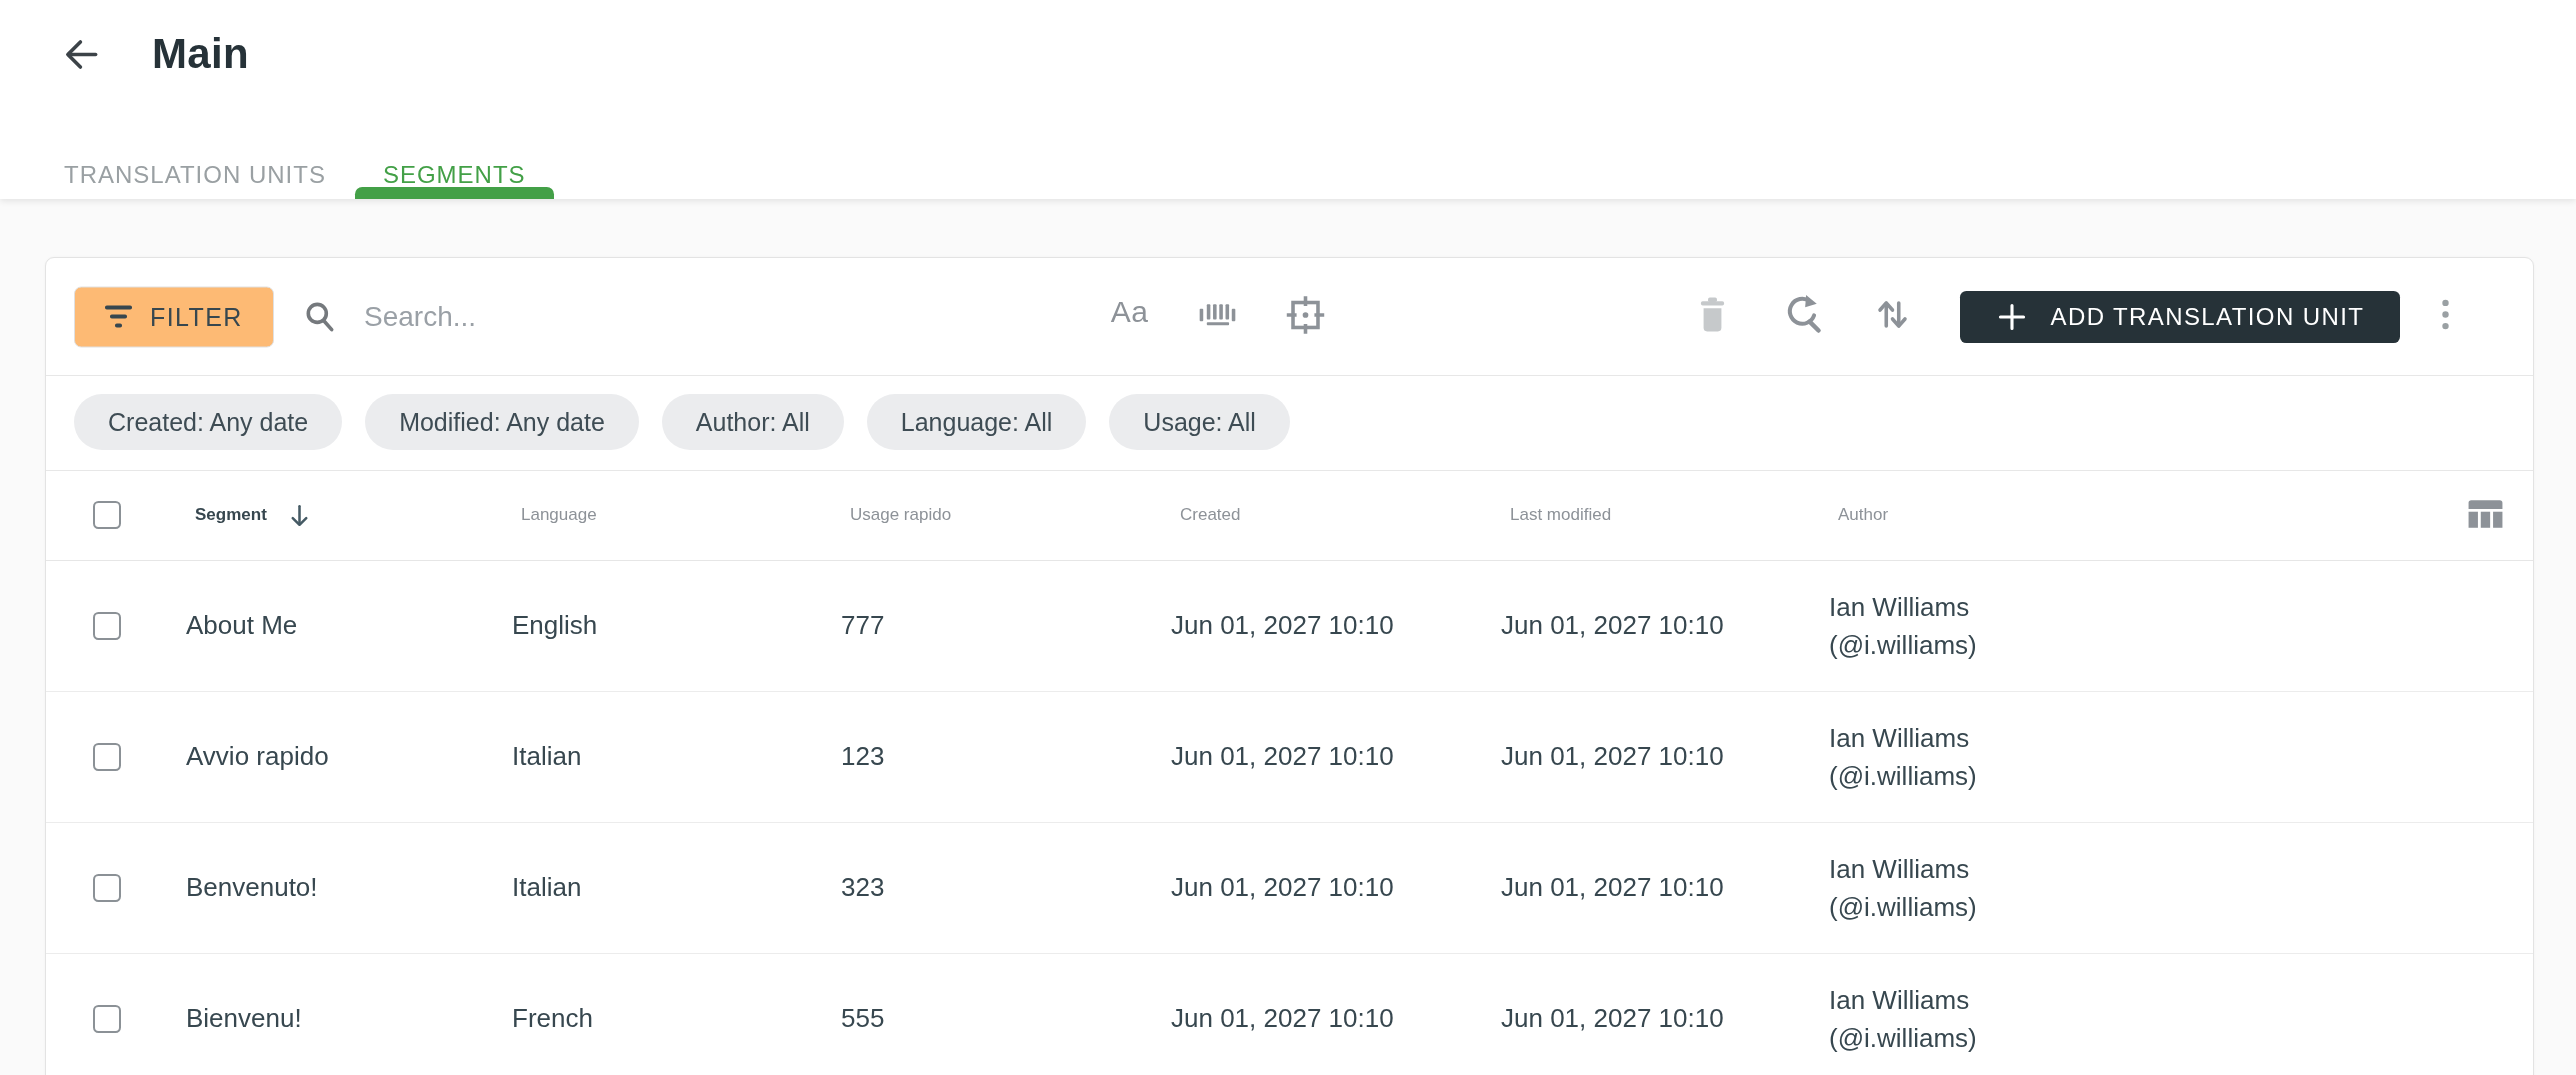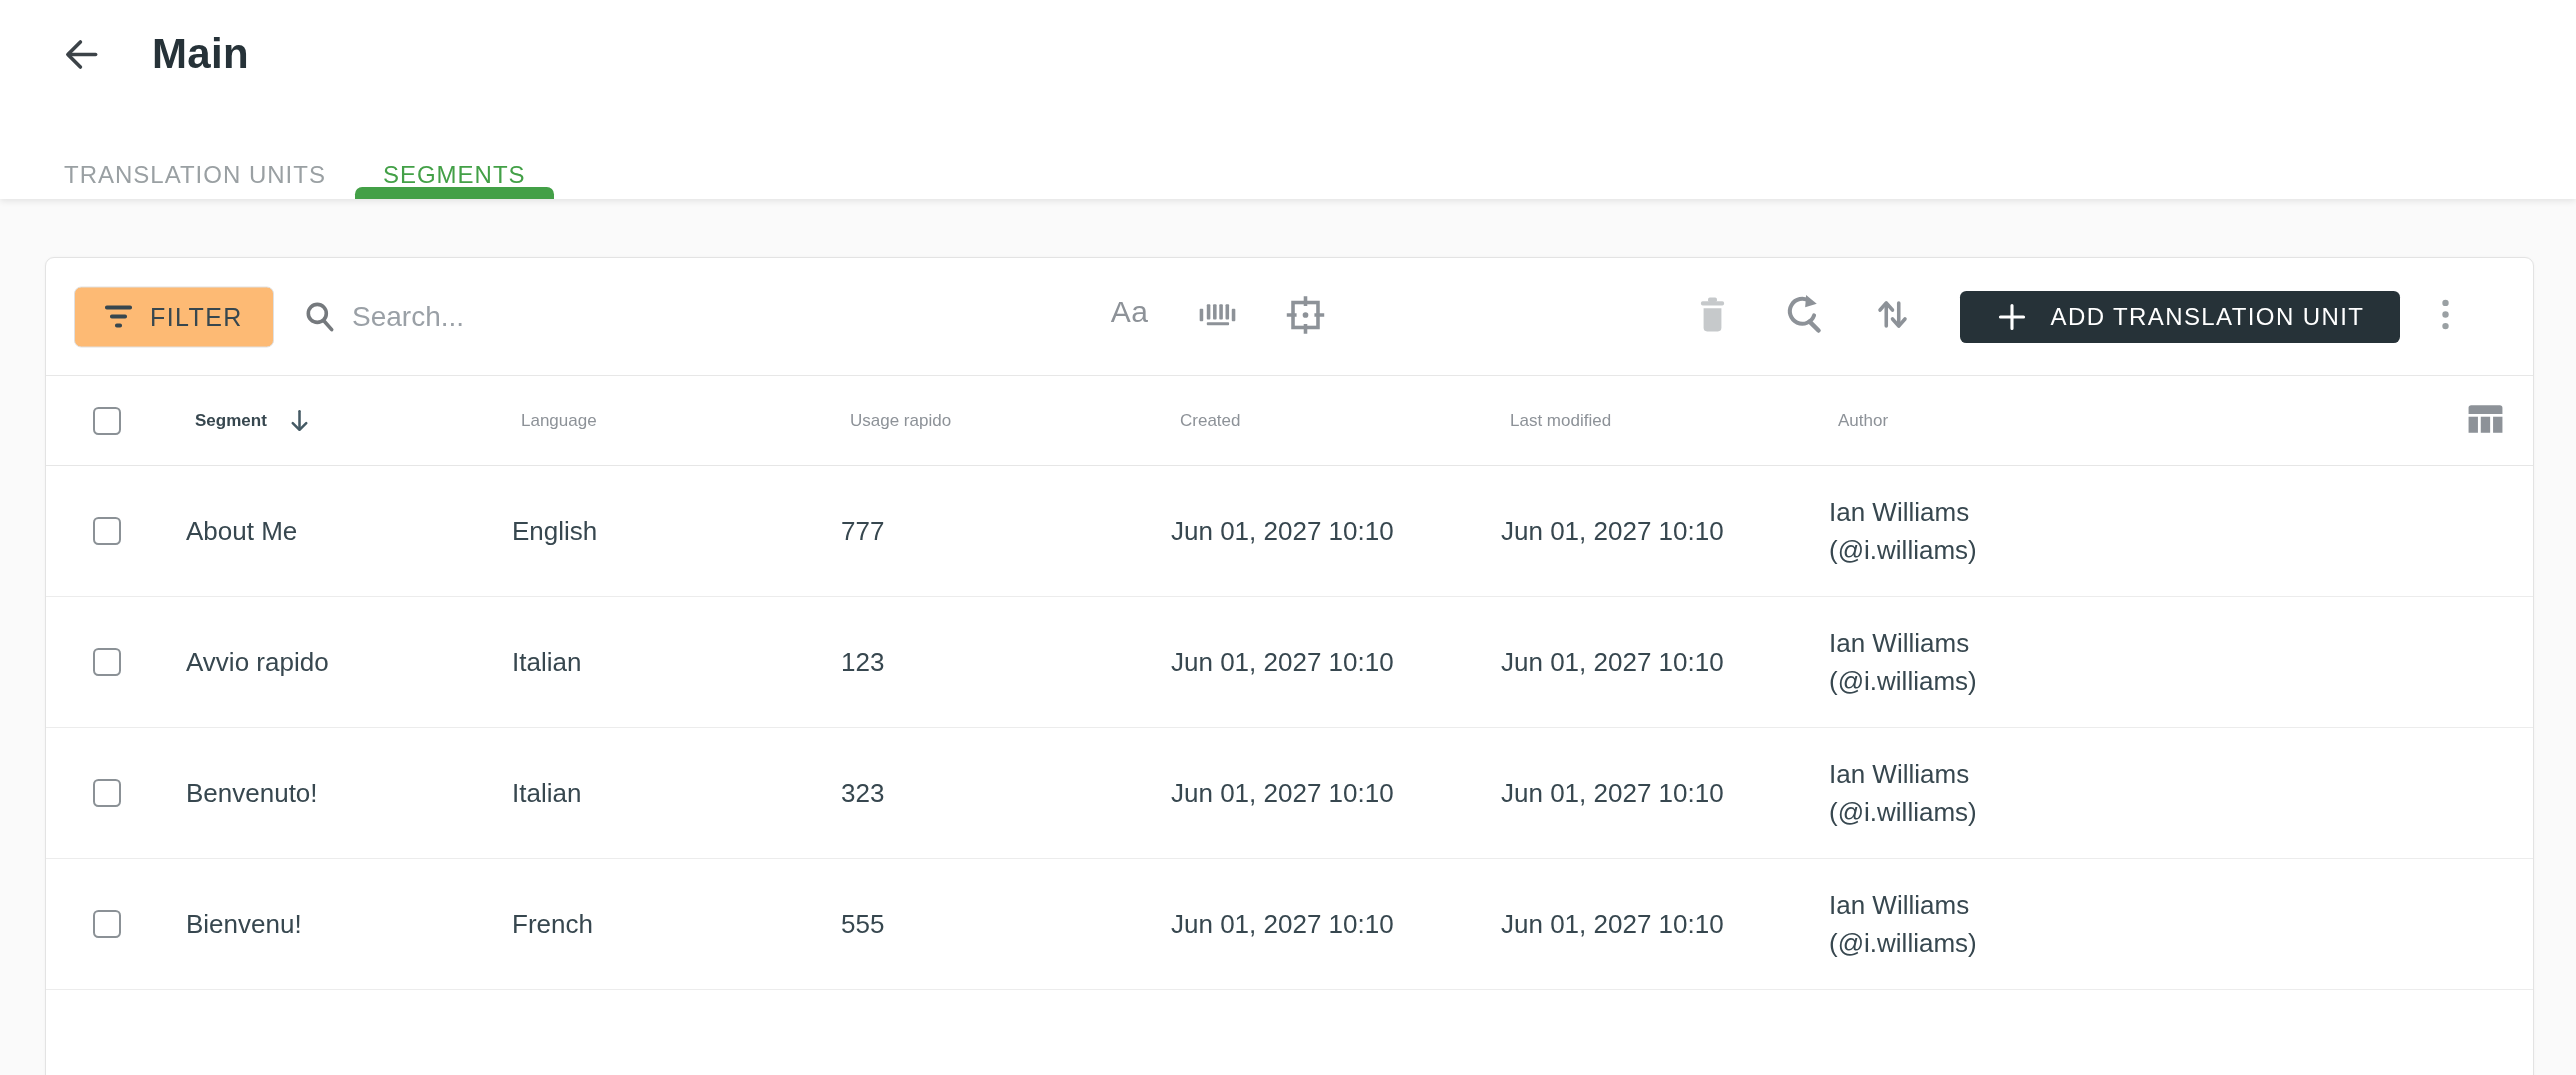--- a/index.html
+++ b/index.html
@@ -102,21 +102,21 @@
   .filter-glyph i:nth-child(1) { width: 27px; }
   .filter-glyph i:nth-child(2) { width: 17px; }
   .filter-glyph i:nth-child(3) { width: 6.3px; }
 
   .search-wrap {
     position: absolute;
     left: 256px; top: 50%;
     transform: translateY(-50%);
     display: flex;
     align-items: center;
-    gap: 14px;
+    gap: 26px;
     width: 572px;
   }
   .search-input {
     border: none; outline: none;
     font-family: "Liberation Sans", sans-serif;
     font-size: 28px;
     color: #37474f;
     width: 483px;
     background: transparent;
   }
@@ -333,20 +333,37 @@
       <div class="icon-btn kebab">
         <svg width="41" height="41" viewBox="0 0 46 46" fill="#9aa0a3">
           <circle cx="23" cy="10" r="3.6"></circle>
           <circle cx="23" cy="23" r="3.6"></circle>
           <circle cx="23" cy="36" r="3.6"></circle>
         </svg>
       </div>
     </div>
   </div>
 
+  <div class="chips-row">
+    <div class="chip">
+        <span>Created: Any date</span>
+      </div>
+    <div class="chip">
+        <span>Modified: Any date</span>
+      </div>
+    <div class="chip">
+        <span>Author: All</span>
+      </div>
+    <div class="chip">
+        <span>Language: All</span>
+      </div>
+    <div class="chip">
+        <span>Usage: All</span>
+      </div>
+  </div>
 
   <div class="thead-row">
     <div class="checkbox-cell">
       <div class="checkbox"></div>
     </div>
     <div class="th th-sorted">
       <span>Segment</span>
       <svg width="27" height="27" viewBox="0 0 32 32" fill="none">
         <path d="M16 5 V26" stroke="#455a64" stroke-width="3" stroke-linecap="round"></path>
         <path d="M8 19 L16 27 L24 19" stroke="#455a64" stroke-width="3" stroke-linecap="round" stroke-linejoin="round"></path>

